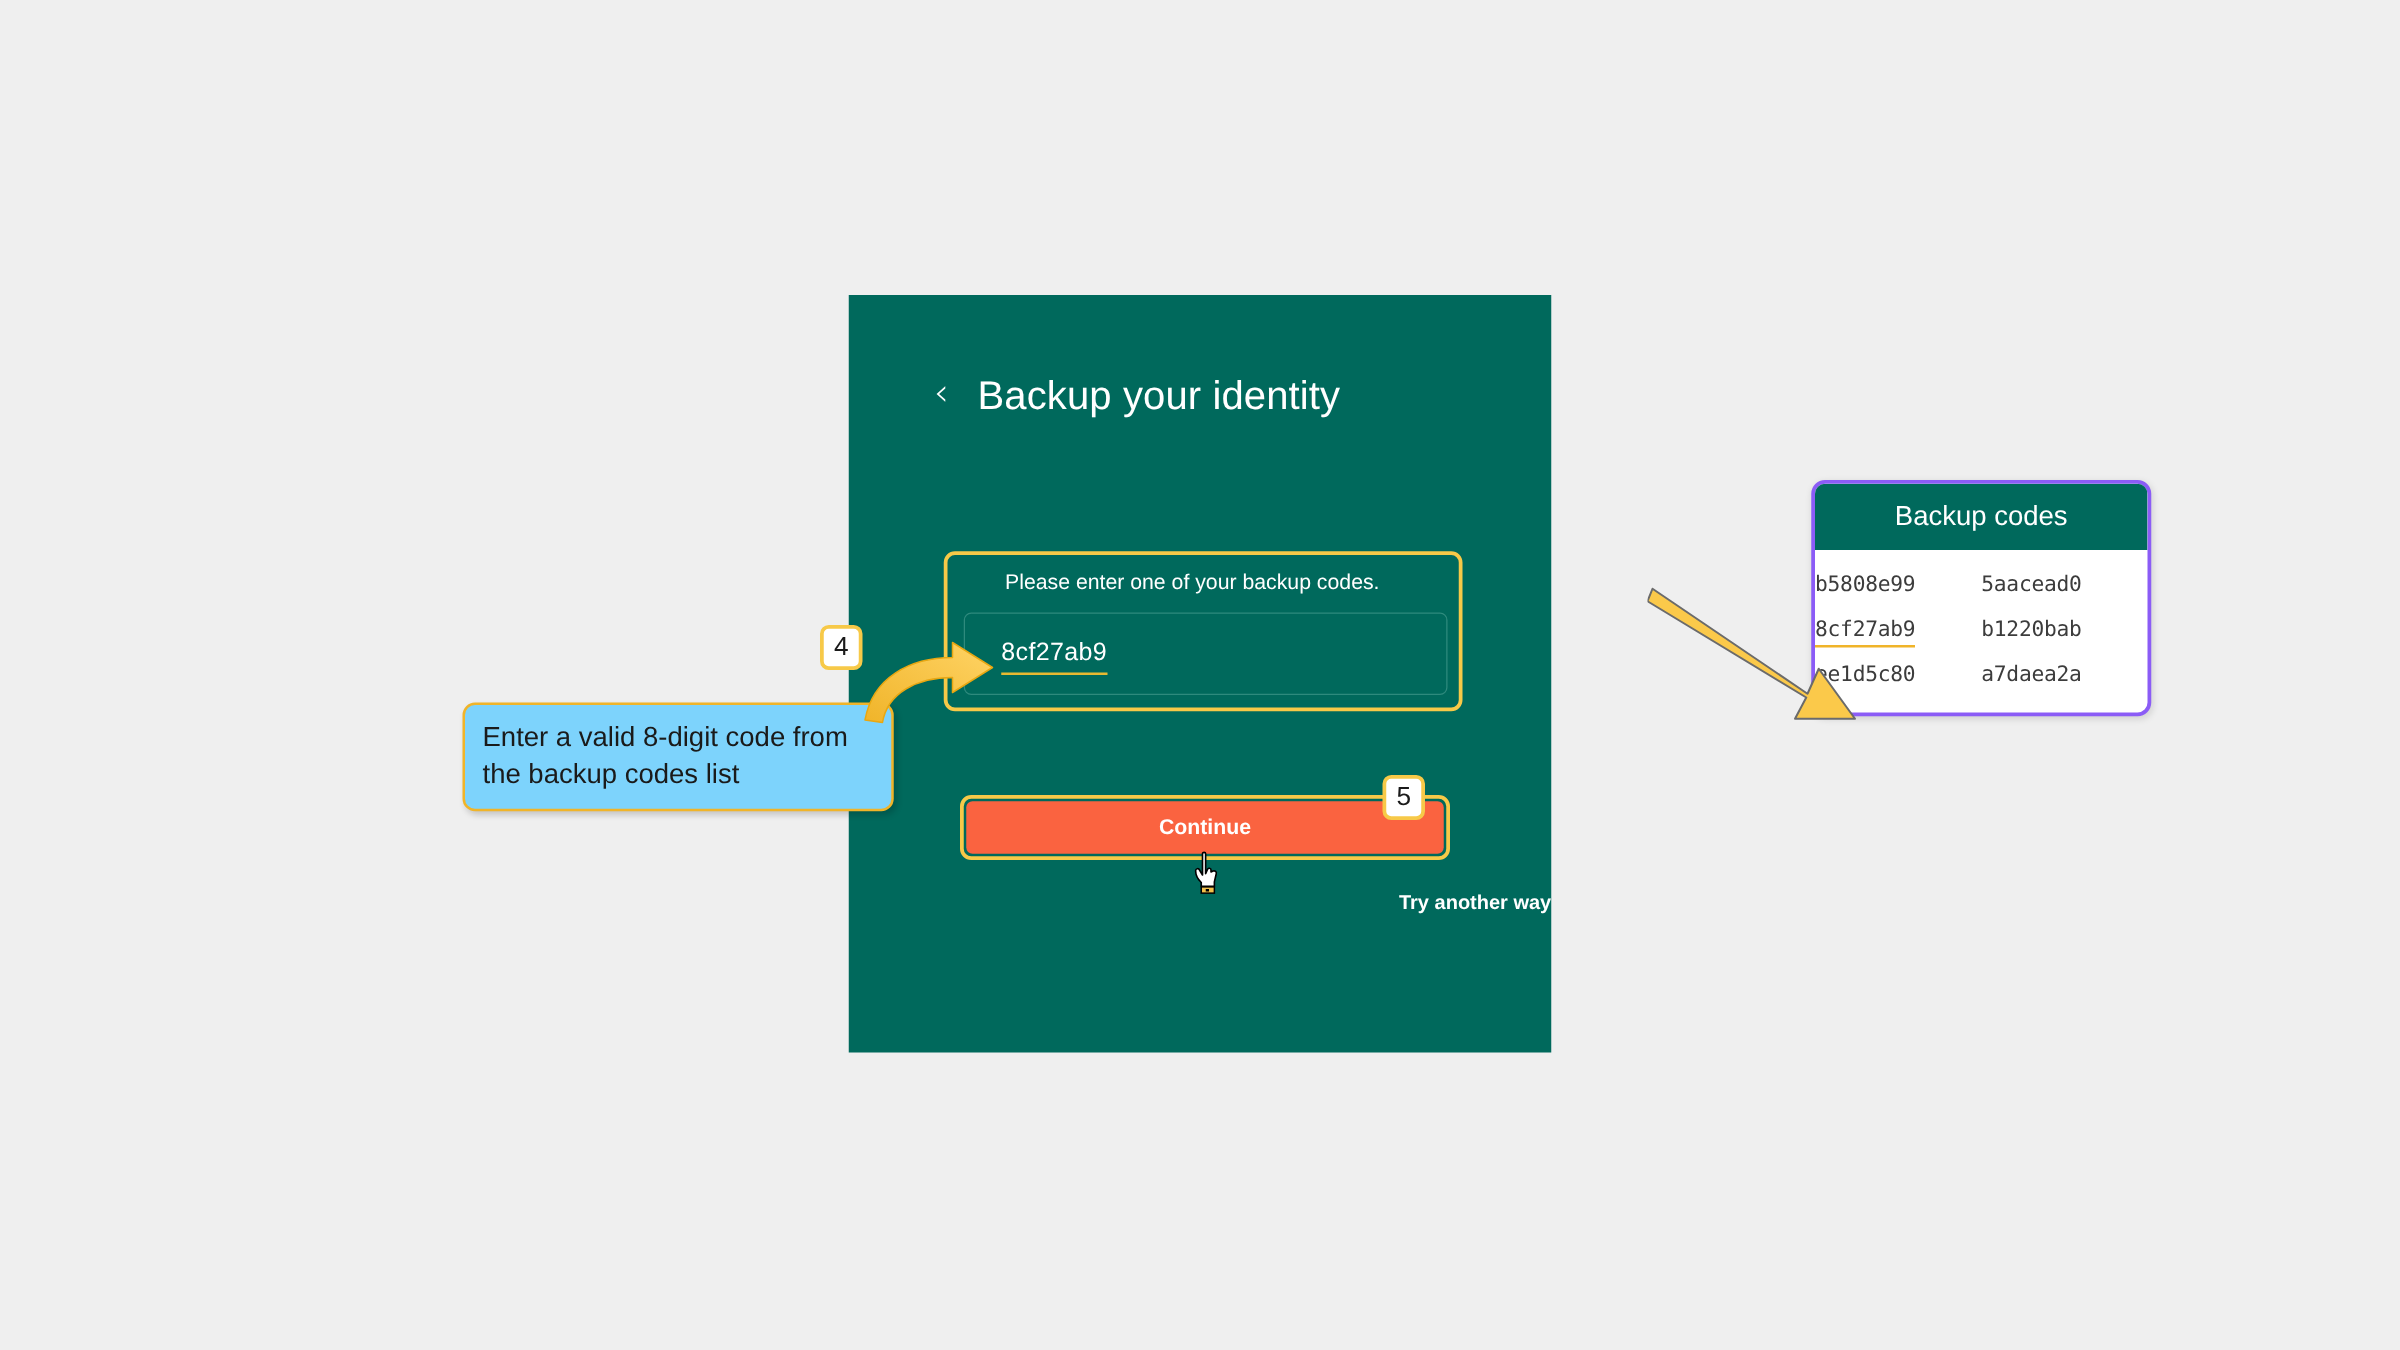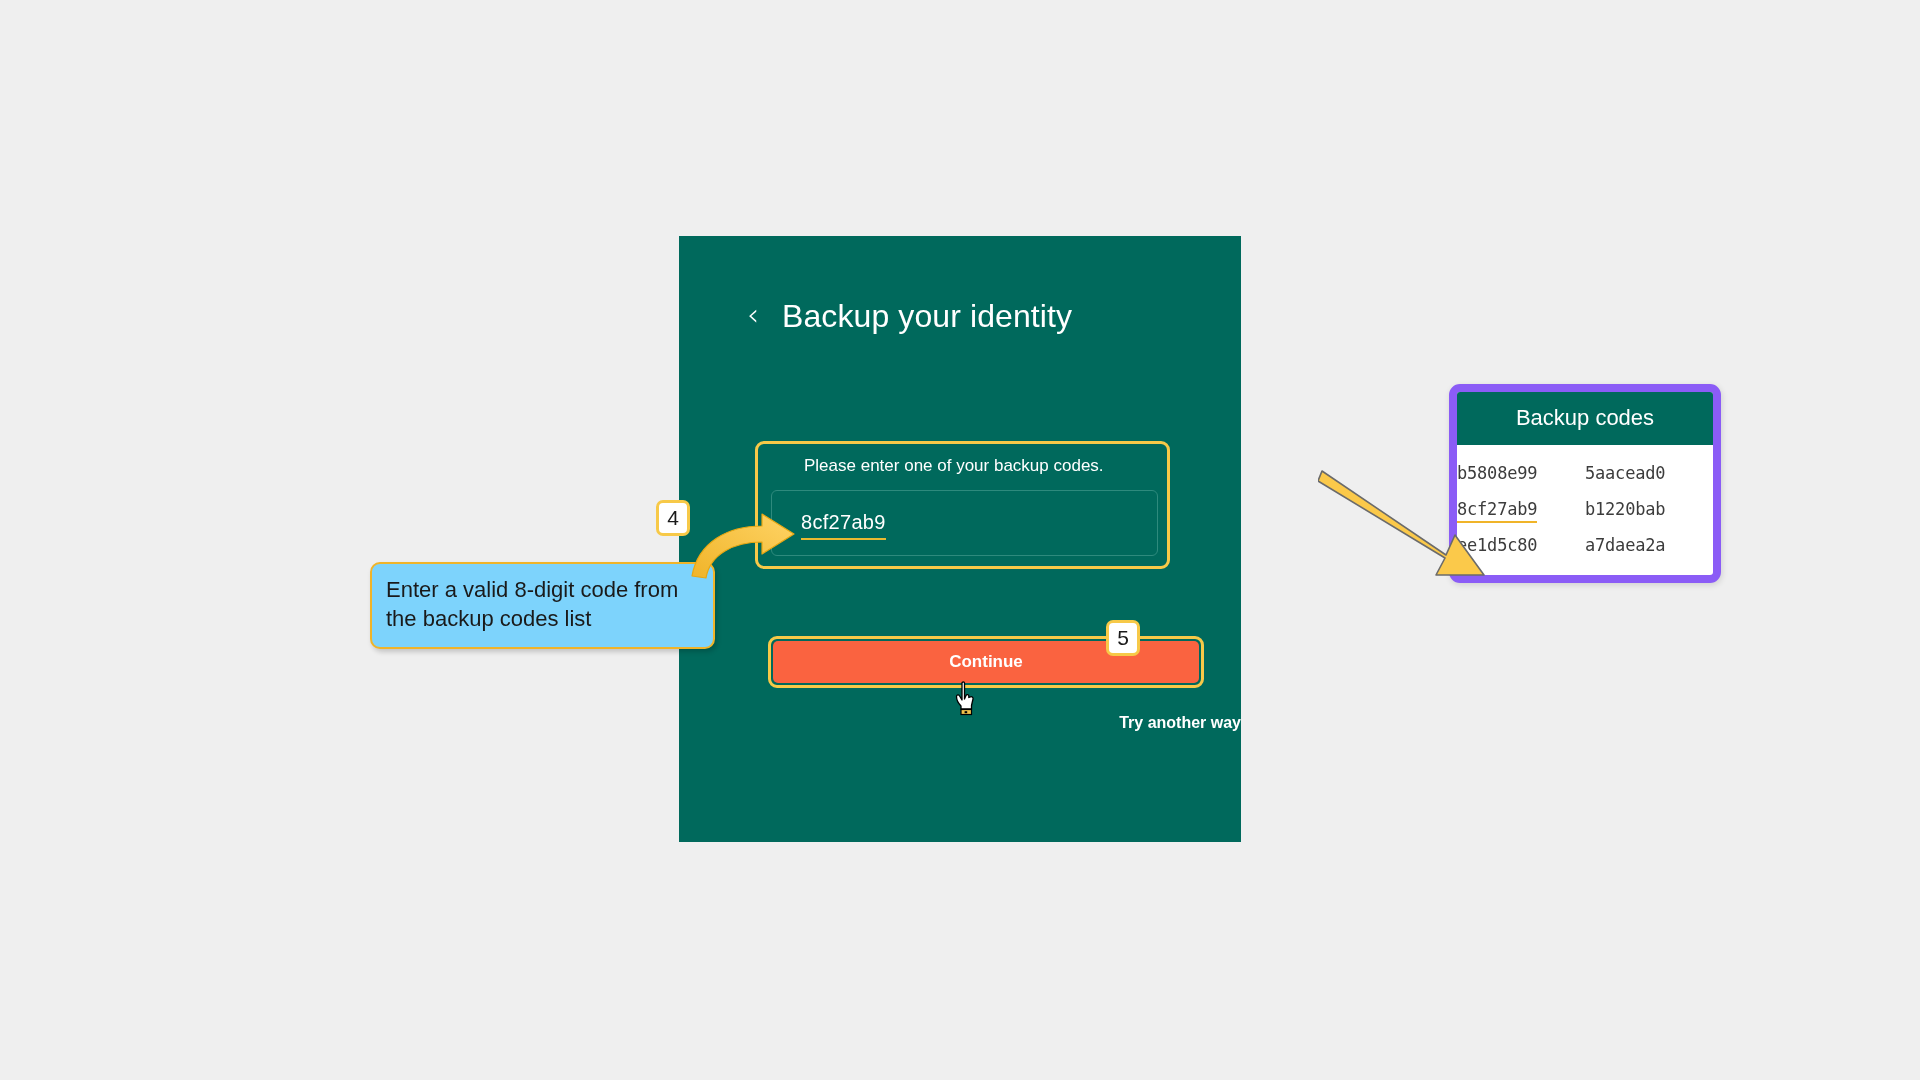--- a/index.html
+++ b/index.html
@@ -91,21 +91,21 @@
     letter-spacing: 0.3px;
     padding-bottom: 4px;
     border-bottom: 2px solid #e8b931;
   }
 
   
   #continue-wrap {
     position: absolute;
     left: 89px;
     top: 400px;
-    width: 436px;
+    width: 392px;
     height: 52px;
     border: 3px solid #f7c948;
     border-radius: 9px;
     padding: 2px;
   }
 
   #continue-button {
     width: 100%;
     height: 100%;
     background: #fa6340;
@@ -179,21 +179,21 @@
     height: 86px;
     z-index: 26;
   }
 
   
   #backup-panel {
     position: absolute;
     left: 1449px;
     top: 384px;
     width: 272px;
-    border: 8px solid #8b5cf6;
+    border: 3px solid #8b5cf6;
     border-radius: 11px;
     background: #ffffff;
     overflow: hidden;
     box-shadow: 1px 2px 6px rgba(0,0,0,0.13);
   }
 
   #backup-panel-header {
     background: #00695c;
     color: #ffffff;
     font-size: 22px;

